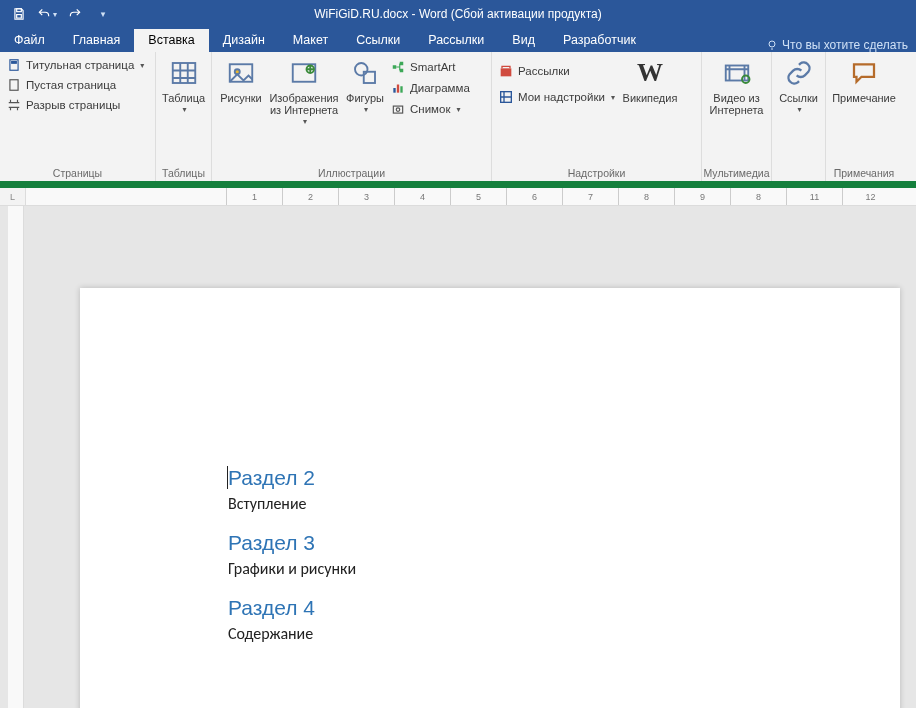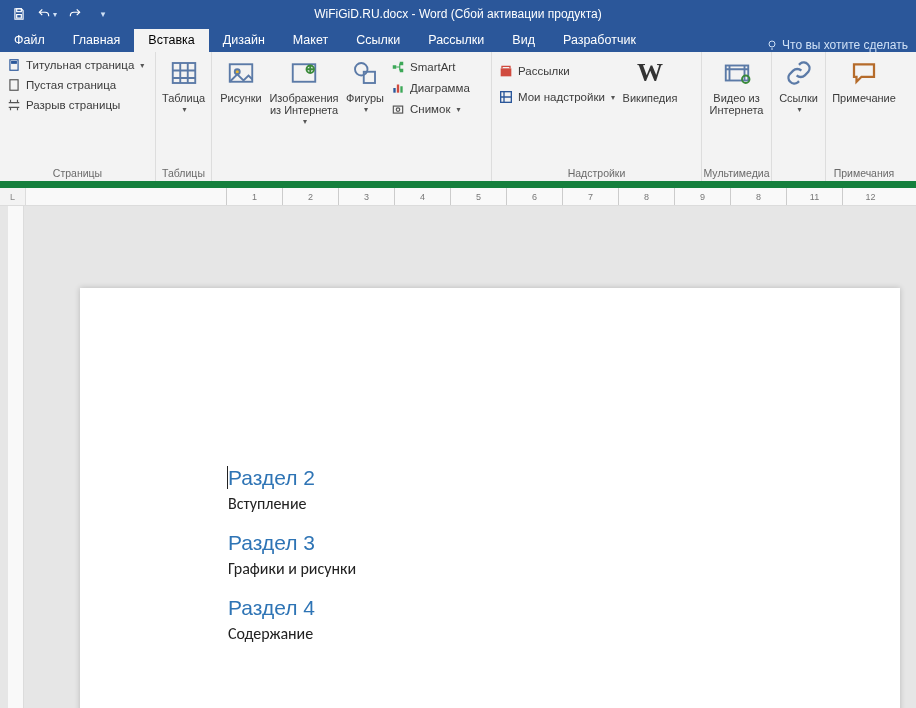--- a/index.html
+++ b/index.html
@@ -185,20 +185,21 @@
         <span class="sic">
             <svg width="14" height="14" viewBox="0 0 24 24" fill="none" stroke="#555" stroke-width="2">
               <rect x="4" y="7" width="16" height="12"></rect>
               <circle cx="12" cy="13" r="3"></circle>
             </svg>
           </span>
         <span>Снимок</span>
           <span class="carets">▾</span>
       </div>
     </div>
+    <div class="label">Иллюстрации</div>
   </div>
 
   <div class="group" style="width:210px;display:flex;flex-direction:row;align-items:flex-start">
     <div style="display:flex;flex-direction:column;gap:6px;padding-top:6px;width:120px">
       <div class="small-row">
         <span class="sic">
             <svg width="16" height="16" viewBox="0 0 24 24" fill="#d04a3e">
               <path d="M4 8h16v12H4z"></path>
               <path d="M6 8V5h12v3" fill="none" stroke="#d04a3e" stroke-width="2"></path>
             </svg>

